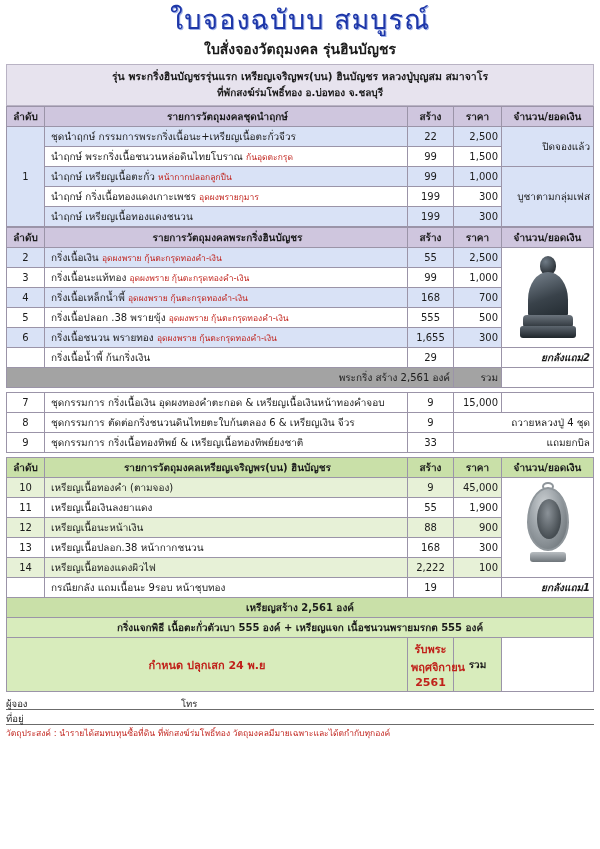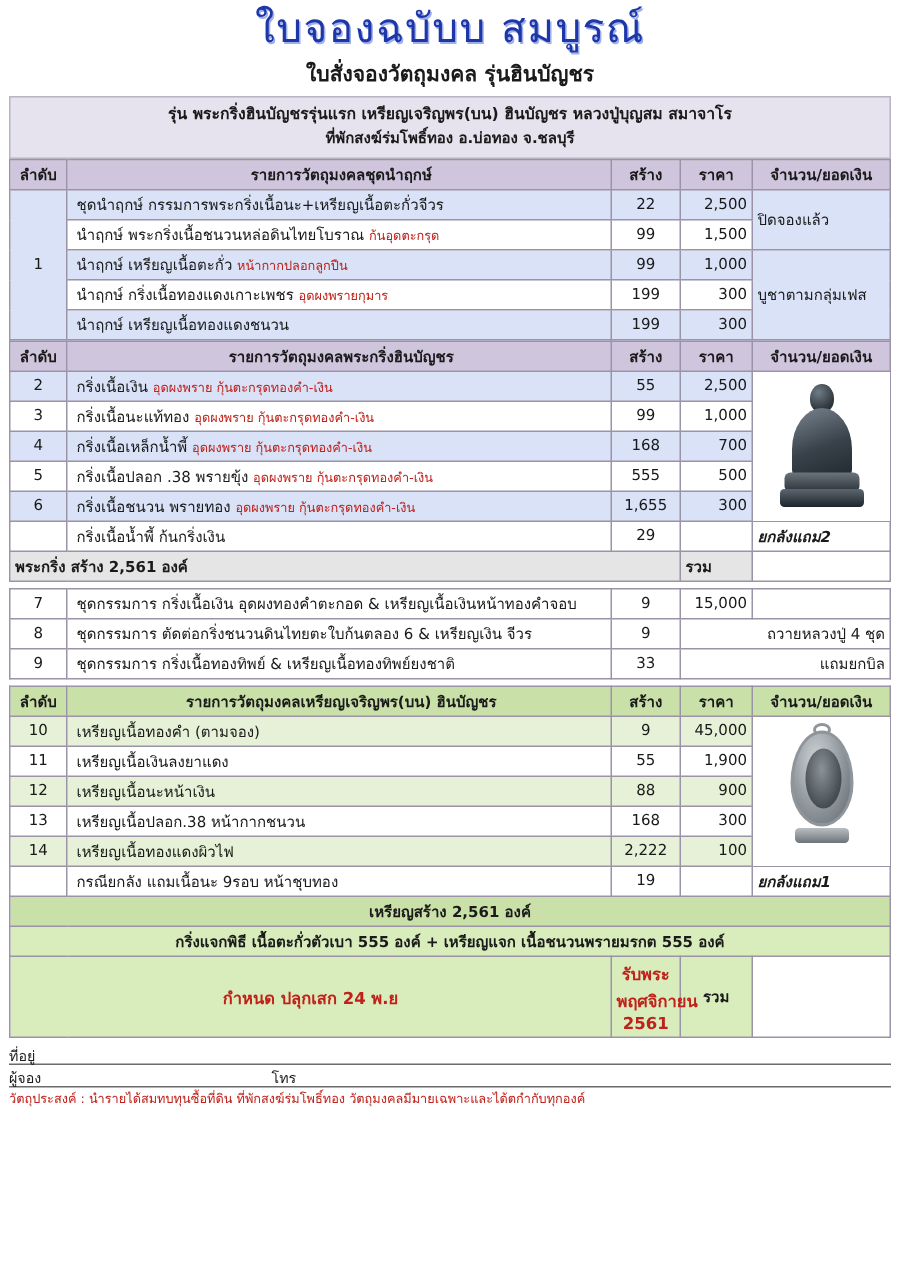--- a/index.html
+++ b/index.html
@@ -45,28 +45,28 @@
   table.grid td, table.grid th {
     border: 1px solid #9b94a8;
     padding: 2px 3px;
     vertical-align: middle;
     font-size: 10px;
   }
   .col-no   { width: 38px;  text-align:center; }
   .col-item { width: auto;  text-align:left; padding-left:6px !important; }
   .col-make { width: 46px;  text-align:center; }
   .col-price{ width: 48px;  text-align:right; }
-  .col-sum  { width: 92px;  text-align:left; }
+  .col-sum  { width: 92px;  text-align:right; }
 
   .hdr-purple { background:#cfc6de; font-weight:bold; text-align:center; font-size:10px; }
   .hdr-green  { background:#c9e0a8; font-weight:bold; text-align:center; font-size:10px; }
   .row-blue   { background:#d9e2f6; }
   .row-white  { background:#ffffff; }
   .row-green  { background:#e7f1d7; }
-  .band-purple{ background:#e5e5e5; font-weight:bold; text-align:left; }
+  .band-purple{ background:#a3a3a3; font-weight:normal; text-align:right; }
   .band-green { background:#c9e0a8; font-weight:bold; text-align:center; }
   .band-green-sm { background:#d8ecbc; text-align:center; font-weight:bold; }
 
   .small { font-size: 8.5px; font-weight: normal; }
   .red   { color:#c0211a; }
   .bold  { font-weight:bold; }
 
   .note-cell { font-size:10px;font-style:italic; }
 
   .spacer { height:4px; }
@@ -352,22 +352,22 @@
         <span class="deadline-text">รับพระ  พฤศจิกายน 2561</span>
       </td>
       <td class="band-green-sm">รวม</td>
       <td class="row-white"></td>
     </tr>
   </tbody>
     </table>
 
   <div class="footer-area">
     <div class="foot-line">
-      <span class="lab">ที่อยู่</span>
-    </div>
-    <div class="foot-line">
       <span class="lab">ผู้จอง</span>
       <span class="mid">โทร</span>
     </div>
+    <div class="foot-line">
+      <span class="lab">ที่อยู่</span>
+    </div>
     <div class="purpose">วัตถุประสงค์ : นำรายได้สมทบทุนซื้อที่ดิน ที่พักสงฆ์ร่มโพธิ์ทอง  วัตถุมงคลมีมายเฉพาะและได้ตกำกับทุกองค์</div>
   </div>
 
 </div>
 
 </body></html>

